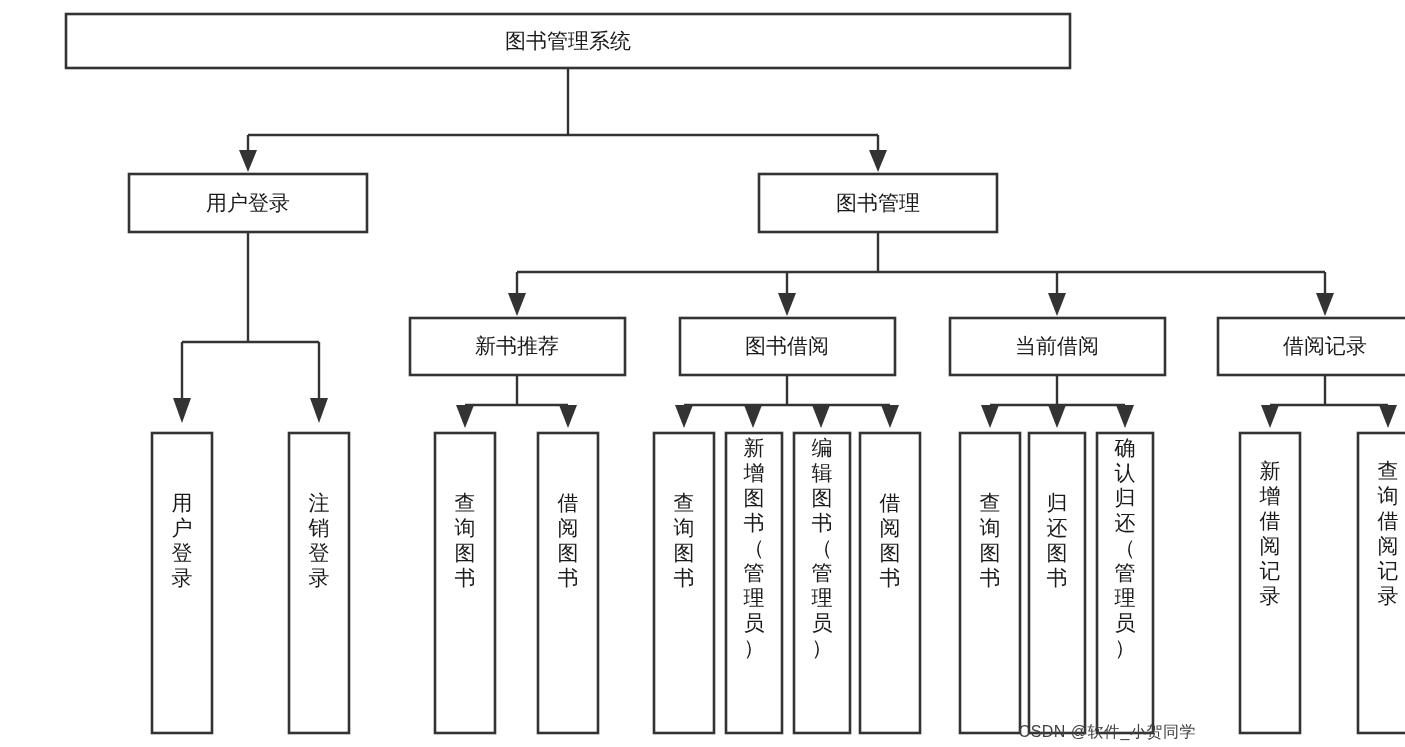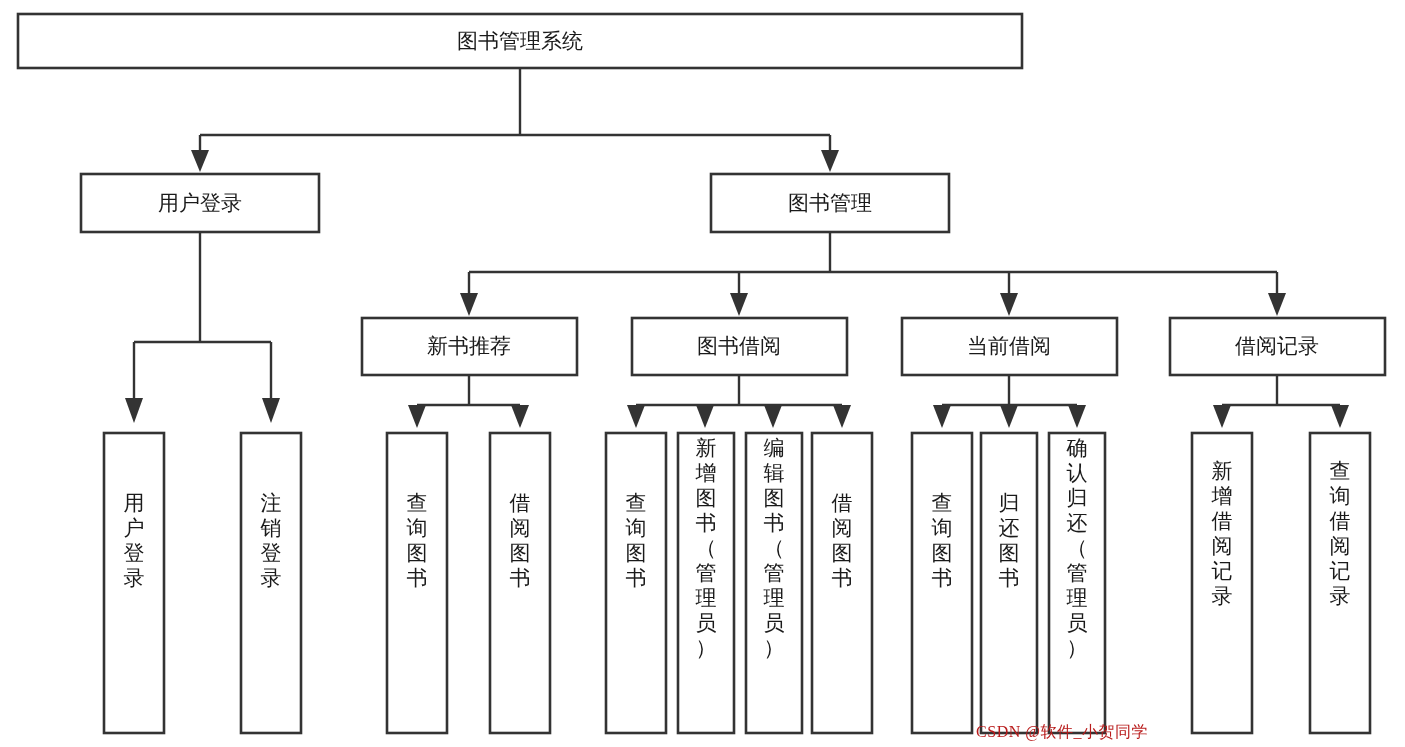--- a/index.html
+++ b/index.html
@@ -11,20 +11,21 @@
     width: 1405px;
     height: 747px;
     font-family: "Liberation Sans", "DejaVu Sans", sans-serif;
     overflow: hidden;
     position: relative;
   }
   #diagram-root {
     position: relative;
     width: 1154px;
     height: 747px;
+    padding-left: 48px;
   }
   svg#flow {
     display: block;
     width: 1405px;
     height: 747px;
   }
   .node-rect {
     fill: #ffffff;
     stroke: #333333;
     stroke-width: 2.6;
@@ -49,23 +50,23 @@
     stroke-linecap: butt;
   }
   .arrow-head {
     fill: #333333;
     stroke: none;
   }
   .watermark {
     position: absolute;
     right: 6px;
     bottom: 4px;
-    font-family: Liberation Serif, serif;
+    font-family: Liberation Sans, sans-serif;
     font-size: 16px;
-    color: #b91c1c;
+    color: #404040;
     letter-spacing: 0.5px;
     white-space: nowrap;
     pointer-events: none;
   }
 </style>
 </head>
 <body>
 
 <div id="diagram-root">
 

